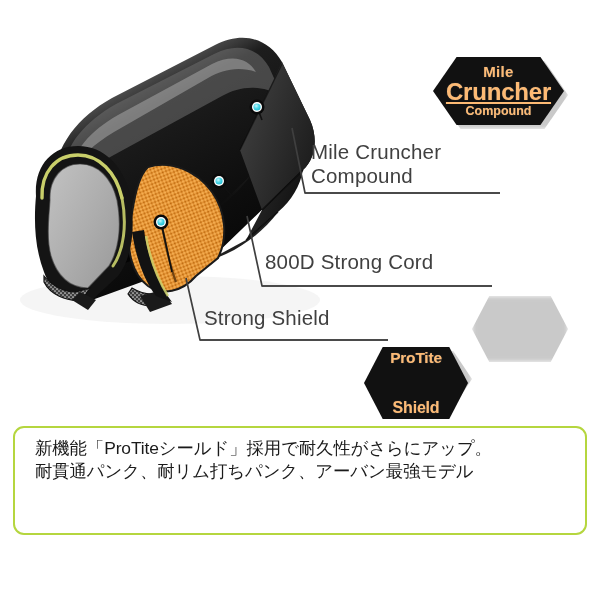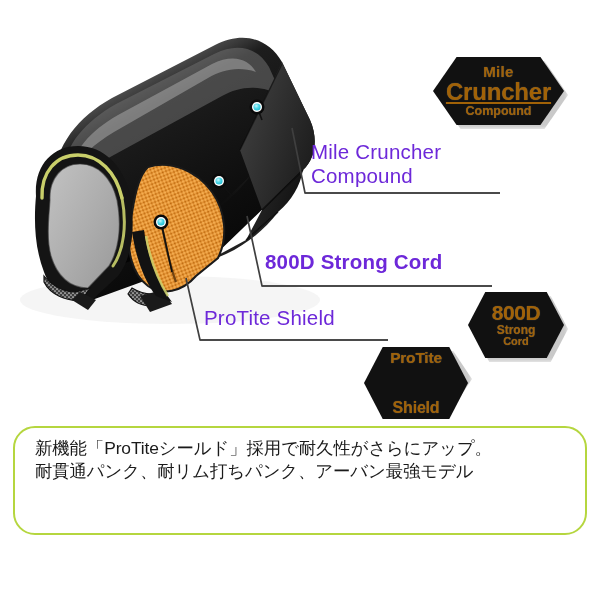--- a/index.html
+++ b/index.html
@@ -24,52 +24,51 @@
     position: absolute;
     left: 0;
     top: 0;
     width: 600px;
     height: 600px;
   }
 
   
   .callout {
     position: absolute;
-    color: #6d28d9;
+    color: #404040;
     font-family: "Liberation Sans", "DejaVu Sans", sans-serif;
     font-weight: 500;
     letter-spacing: 0.2px;
     white-space: nowrap;
     line-height: 1.18;
   }
   .callout .cl-line {
     display: block;
   }
   #callout-mile-cruncher {
     left: 311px;
     top: 140px;
     font-size: 20.5px;
   }
   #callout-strong-cord {
     left: 265px;
     top: 250px;
     font-size: 20.5px;
-    font-weight: bold;
   }
   #callout-protite-shield {
     left: 204px;
     top: 306px;
     font-size: 20.5px;
   }
 
   
   .badge {
     position: absolute;
     background: #111111;
-    color: #a16207;
+    color: #fdba74;
     text-align: center;
     font-family: "Liberation Sans", "DejaVu Sans", sans-serif;
     font-weight: bold;
     display: flex;
     flex-direction: column;
     align-items: center;
     justify-content: center;
     -webkit-clip-path: polygon(18% 0%, 82% 0%, 100% 50%, 82% 100%, 18% 100%, 0% 50%);
     clip-path: polygon(18% 0%, 82% 0%, 100% 50%, 82% 100%, 18% 100%, 0% 50%);
     line-height: 1.04;
@@ -133,21 +132,21 @@
 
   
   #description-box {
     position: absolute;
     left: 13px;
     top: 426px;
     width: 574px;
     height: 109px;
     box-sizing: border-box;
     border: 2.5px solid #b5d63f;
-    border-radius: 22px;
+    border-radius: 11px;
     background: #ffffff;
   }
   #description-text {
     position: absolute;
     left: 20px;
     top: 9px;
     color: #1a1a1a;
     font-family: "Liberation Sans", "DejaVu Sans", sans-serif;
     font-size: 17.4px;
     line-height: 23.4px;
@@ -374,36 +373,31 @@
   <div class="callout" id="callout-mile-cruncher">
     <span class="cl-line">Mile Cruncher</span>
     <span class="cl-line">Compound</span>
   </div>
 
   <div class="callout" id="callout-strong-cord">
     <span class="cl-line">800D Strong Cord</span>
   </div>
 
   <div class="callout" id="callout-protite-shield">
-    <span class="cl-line">ProTite Shield</span>
+    <span class="cl-line">Strong Shield</span>
   </div>
 
   <div class="badge-shadow" id="badge-mile-cruncher-shadow"></div>
   <div class="badge" id="badge-mile-cruncher">
     <span class="b-l1">Mile</span>
     <span class="b-l2">Cruncher</span>
     <span class="b-l3">Compound</span>
   </div>
 
   <div class="badge-shadow" id="badge-strong-cord-shadow"></div>
-  <div class="badge" id="badge-strong-cord">
-    <span class="b-l1">800D</span>
-    <span class="b-l2">Strong</span>
-    <span class="b-l3">Cord</span>
-  </div>
 
   <div class="badge-shadow" id="badge-protite-shield-shadow"></div>
   <div class="badge" id="badge-protite-shield">
     <span class="b-l1">ProTite</span>
     <span class="b-l2">Shield</span>
   </div>
 
   <div id="description-box">
     <div id="description-text">
       <span class="d-line">新機能「ProTiteシールド」採用で耐久性がさらにアップ。</span>

